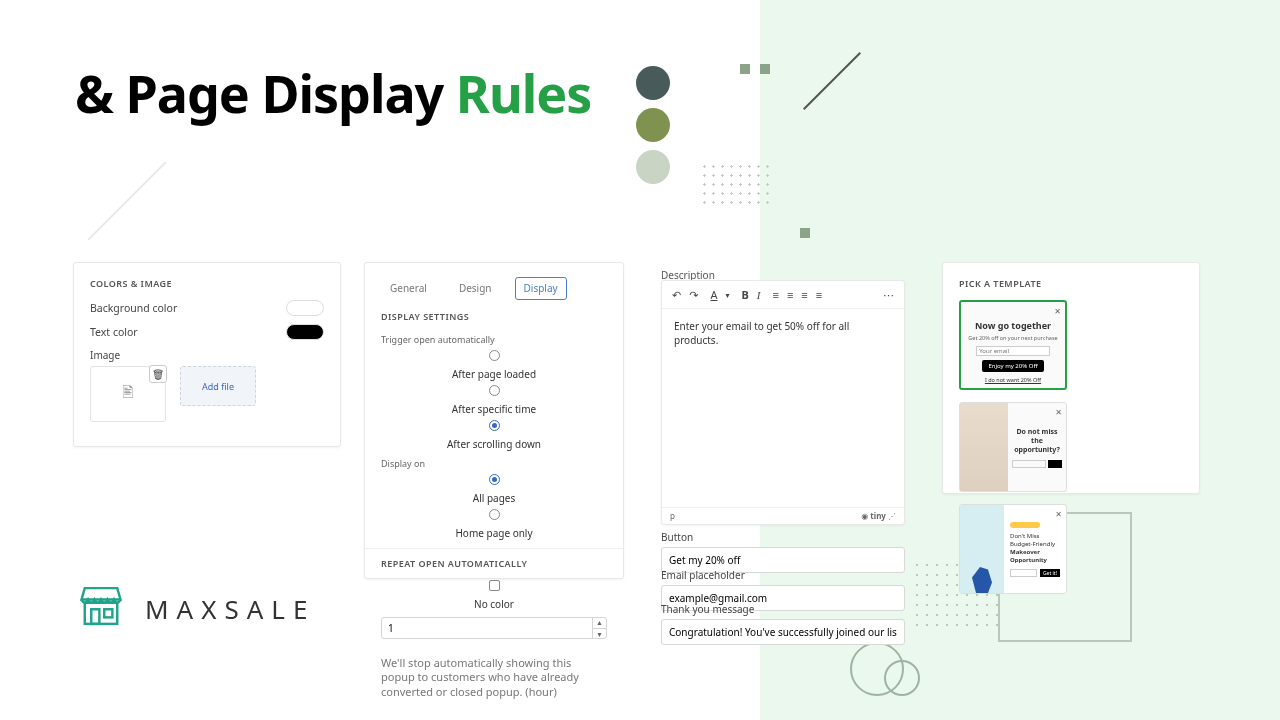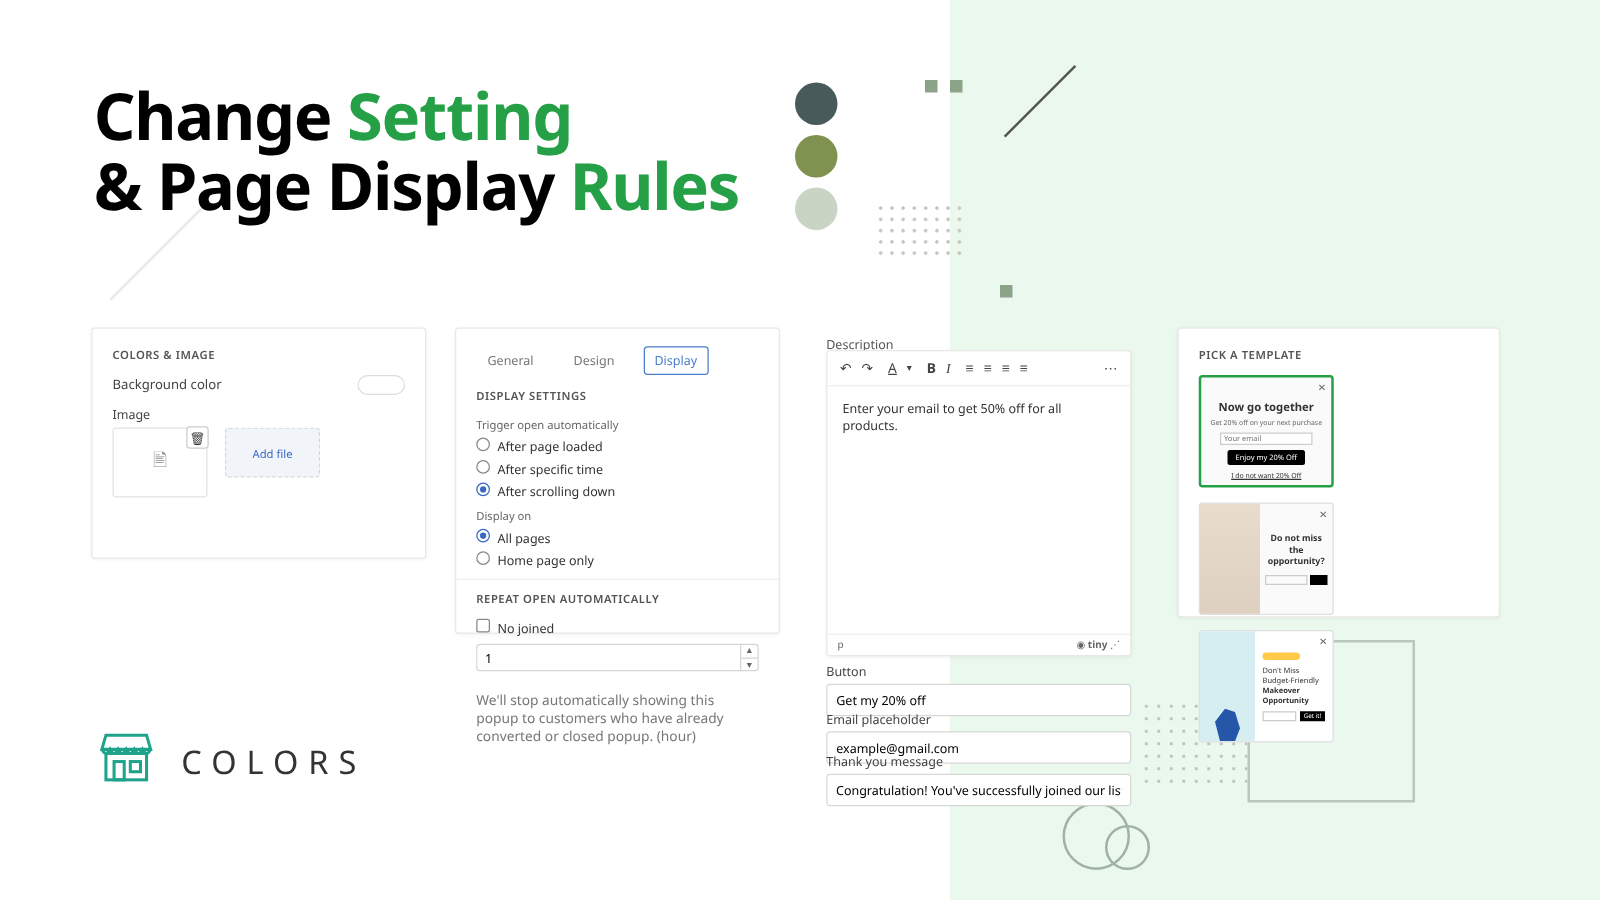--- a/index.html
+++ b/index.html
@@ -14,25 +14,25 @@
   .row{display:flex;align-items:center;justify-content:space-between;margin-bottom:8px;font-size:10.5px;color:#444;}
   .swatch{width:38px;height:16px;border-radius:10px;border:1px solid #ddd;}
   .swatch.white{background:#fff;}
   .swatch.black{background:#000;}
   .img-row{display:flex;gap:14px;margin-top:4px;}
   .thumb{width:76px;height:56px;border:1px solid #e3e3e3;border-radius:3px;position:relative;display:flex;align-items:center;justify-content:center;}
   .trash{position:absolute;right:-2px;top:-2px;width:18px;height:18px;border:1px solid #ccc;border-radius:3px;font-size:10px;display:flex;align-items:center;justify-content:center;background:#fff;}
   .doc-icon{font-size:14px;color:#888;}
   .addfile{width:76px;height:40px;border:1px dashed #cfd6db;border-radius:3px;display:flex;align-items:center;justify-content:center;font-size:9px;color:#3a67c6;background:#f1f4f8;}
   
-  .card2{left:364px;top:262px;width:260px;height:245px;}
+  .card2{left:364px;top:262px;width:260px;height:317px;}
   .tabs{display:flex;gap:14px;font-size:10px;color:#777;margin-bottom:10px;}
   .tab{padding:3px 8px 4px;border:1px solid transparent;border-radius:3px;}
   .tab.active{border-color:#4a7fc8;color:#4a7fc8;}
-  .radio-line{display:flex;gap:6px;font-size:10px;color:#333;margin:4px 0;}
+  .radio-line{display:flex;align-items:center;gap:6px;font-size:10px;color:#333;margin:4px 0;flex-direction:column;}
   .radio{width:11px;height:11px;border-radius:50%;border:1.5px solid #888;position:relative;flex-shrink:0;}
   .radio.sel{border-color:#3a67c6;}
   .radio.sel::after{content:"";position:absolute;inset:2px;border-radius:50%;background:#3a67c6;}
   .cb{width:11px;height:11px;border:1.5px solid #888;border-radius:2px;flex-shrink:0;}
   .num-input{display:flex;align-items:center;border:1px solid #d5d5d5;border-radius:3px;height:22px;margin-top:6px;}
   .num-input input{flex:1;border:none;outline:none;padding:0 6px;font-size:10px;}
   .stepper{width:14px;display:flex;flex-direction:column;border-left:1px solid #d5d5d5;}
   .stepper div{height:11px;font-size:7px;text-align:center;color:#666;line-height:11px;}
   .hint{font-size:11px;color:#777;line-height:1.3;margin-top:17px;}
   
@@ -98,30 +98,33 @@
 <div class="sq-sm sq2"></div>
 <div class="sq-sm sq3"></div>
 <div class="slash"></div>
 <div class="dotgrid"></div>
 <div class="ring"></div>
 <div class="ring2"></div>
 <div class="sq-out"></div>
 <div class="dotgrid2"></div>
 
 <div class="hero">
-  <div><span>Change </span><span class="g">Setting</span></div>
   <div><span>&amp; Page Display </span><span class="g">Rules</span></div>
 </div>
 
 <div class="card card1">
   <div class="section-title">COLORS &amp; IMAGE</div>
   <div class="row">
       <span>Background color</span>
       <div class="swatch white"></div>
     </div>
+  <div class="row">
+      <span>Text color</span>
+      <div class="swatch black"></div>
+    </div>
   <label>Image</label>
   <div class="img-row">
     <div class="thumb">
       <span class="trash">🗑</span>
       <span class="doc-icon">🖹</span>
     </div>
     <div class="addfile">Add file</div>
   </div>
 </div>
 
@@ -151,21 +154,21 @@
       <span>All pages</span>
     </div>
   <div class="radio-line">
       <span class="radio"></span>
       <span>Home page only</span>
     </div>
   <div style="border-top:1px solid #eee;margin:8px -16px 0;padding:8px 16px 0;">
     <div class="section-title">REPEAT OPEN AUTOMATICALLY</div>
     <div class="radio-line">
         <span class="cb"></span>
-        <span>No joined</span>
+        <span>No color</span>
       </div>
     <div class="num-input">
       <input value="1" style="">
       <div class="stepper">
           <div>▲</div>
           <div style="border-top:1px solid #d5d5d5">▼</div>
         </div>
     </div>
     <div class="hint">We'll stop automatically showing this popup to customers who have already converted or closed popup. (hour)</div>
   </div>
@@ -261,14 +264,14 @@
 <div class="logo">
   <span class="store-icon">
     <svg viewBox="0 0 64 64" fill="none" stroke="#1fa38a" stroke-width="3">
       <path d="M8 24 L12 10 H52 L56 24 Z"></path>
       <path d="M8 24 Q12 32 16 24 Q20 32 24 24 Q28 32 32 24 Q36 32 40 24 Q44 32 48 24 Q52 32 56 24"></path>
       <rect x="12" y="28" width="40" height="26"></rect>
       <rect x="20" y="36" width="10" height="18"></rect>
       <rect x="36" y="36" width="10" height="10"></rect>
     </svg>
   </span>
-  <span class="logo-text">COLORS</span>
+  <span class="logo-text">MAXSALE</span>
 </div>
 
 </body></html>

